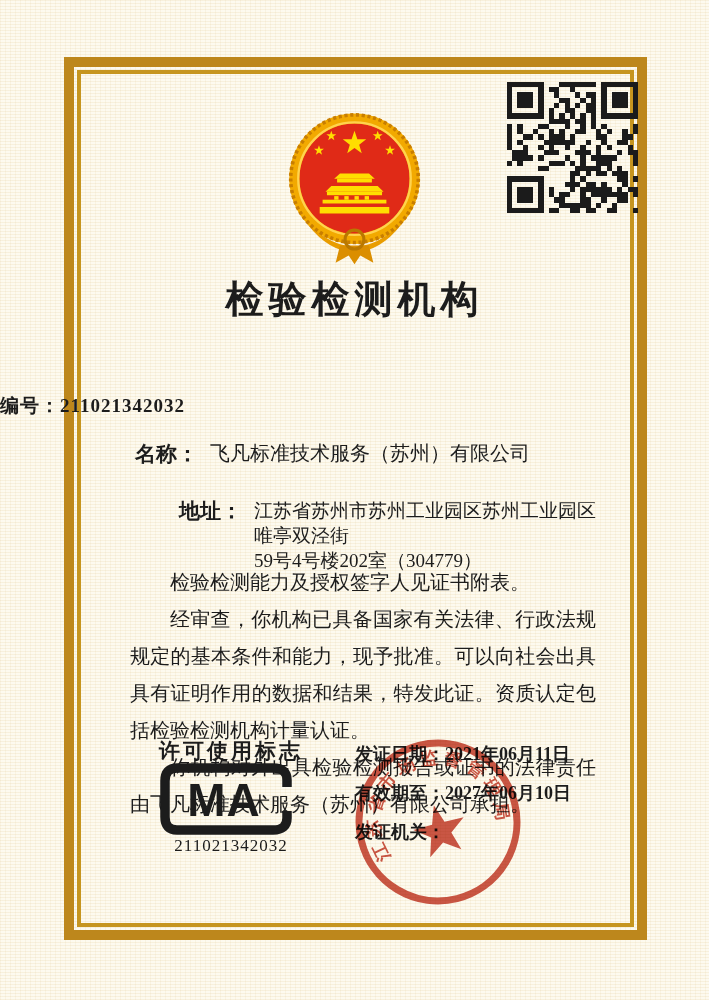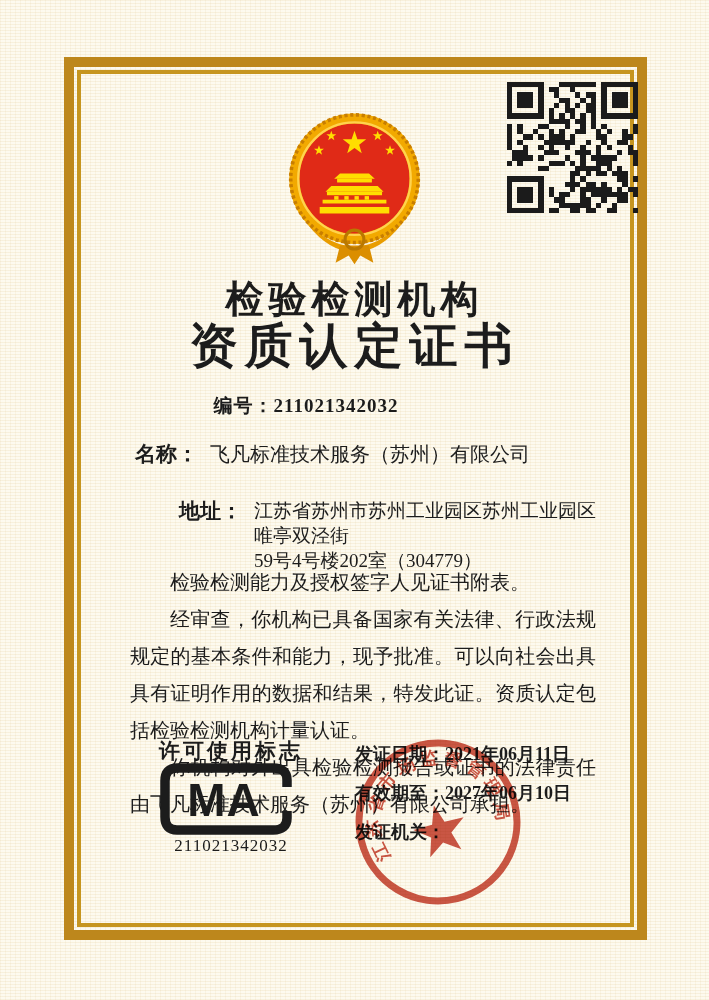--- a/index.html
+++ b/index.html
@@ -16,24 +16,24 @@
   .frame-inner{position:absolute;inset:3px;border:4px solid #c6951f;}
   .qr{position:absolute;left:507px;top:82px;width:131px;height:131px;}
   .qr svg{width:100%;height:100%;shape-rendering:crispEdges;}
   .emblem{position:absolute;left:282px;top:112px;width:145px;height:152px;}
   .title1{position:absolute;left:0;right:0;top:274px;text-align:center;
     font-family:"Liberation Sans","DejaVu Sans",sans-serif;
     font-size:38px;font-weight:900;letter-spacing:5px;}
   .title2{position:absolute;left:0;right:0;top:314px;text-align:center;
     font-family:"Liberation Sans","DejaVu Sans",sans-serif;
     font-size:48px;font-weight:900;letter-spacing:7px;}
-  .certno{position:absolute;left:0;right:97px;top:393px;text-align:center;
+  .certno{position:absolute;left:0;right:97px;top:393px;text-align:left;
     font-size:19px;font-weight:600;letter-spacing:1px;}
   .row{position:absolute;display:flex;align-items:flex-start;}
-  .row-name{left:135px;top:440px;right:95px;align-items:center;}
+  .row-name{left:135px;top:440px;right:95px;}
   .row-addr{left:135px;top:497px;right:95px;margin-left:44px;}
   .field-label{font-size:21px;font-weight:700;white-space:nowrap;margin-right:12px;}
   .field-value{font-size:20px;line-height:25px;padding-top:1px;}
   .addr-line{font-size:19px;line-height:25px;}
   .body{position:absolute;left:130px;top:564px;width:466px;
     font-size:20px;line-height:37px;text-align:justify;}
   .body p{margin:0;text-indent:2em;}
   .license-label{position:absolute;left:147px;top:737px;width:168px;text-align:center;
     font-size:21px;font-weight:700;letter-spacing:3px;}
   .cma{position:absolute;left:156px;top:760px;width:140px;height:75px;}
@@ -88,21 +88,20 @@
         <rect x="50" y="58" width="3" height="2.5"></rect>
           <rect x="57" y="58" width="3" height="2.5"></rect>
         <rect x="28" y="60.5" width="44" height="2.6"></rect>
         <rect x="26" y="65.5" width="48" height="4.5"></rect>
       </g>
       <circle cx="50" cy="88" r="6.5" fill="none" stroke="#b97800" stroke-width="2.2"></circle>
     </svg>
   </div>
 
   <div class="title1">检验检测机构</div>
-  <div class="title2">资质认定证书</div>
 
   <div class="certno"><span>编号：</span><span>211021342032</span></div>
 
   <div class="row row-name">
     <span class="field-label">名称：</span>
     <span class="field-value">飞凡标准技术服务（苏州）有限公司</span>
   </div>
 
   <div class="row row-addr">
     <span class="field-label">地址：</span>

